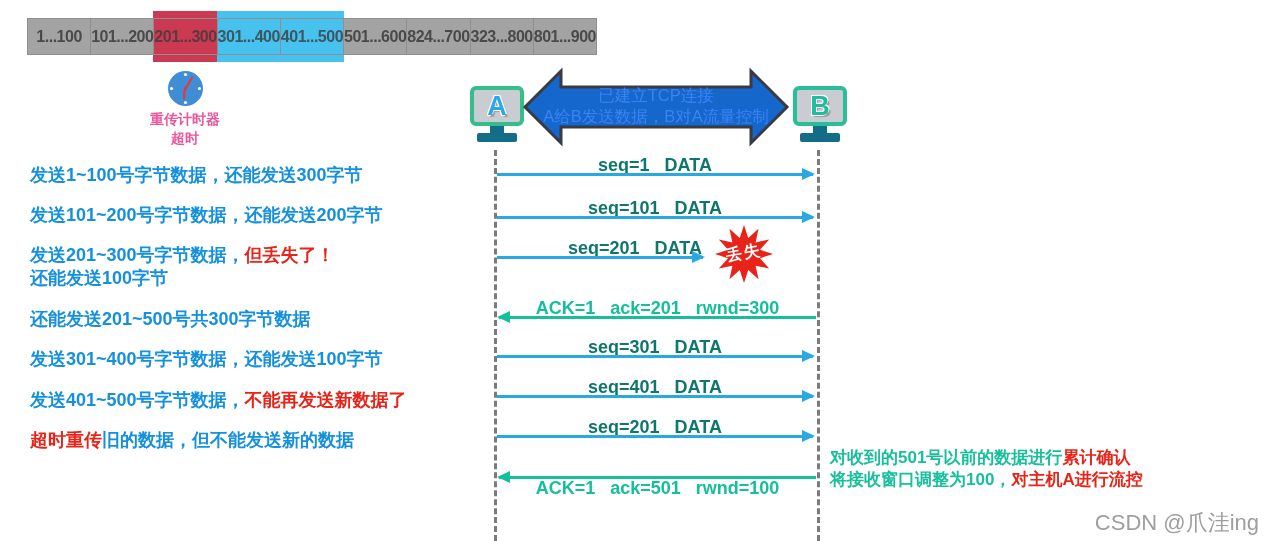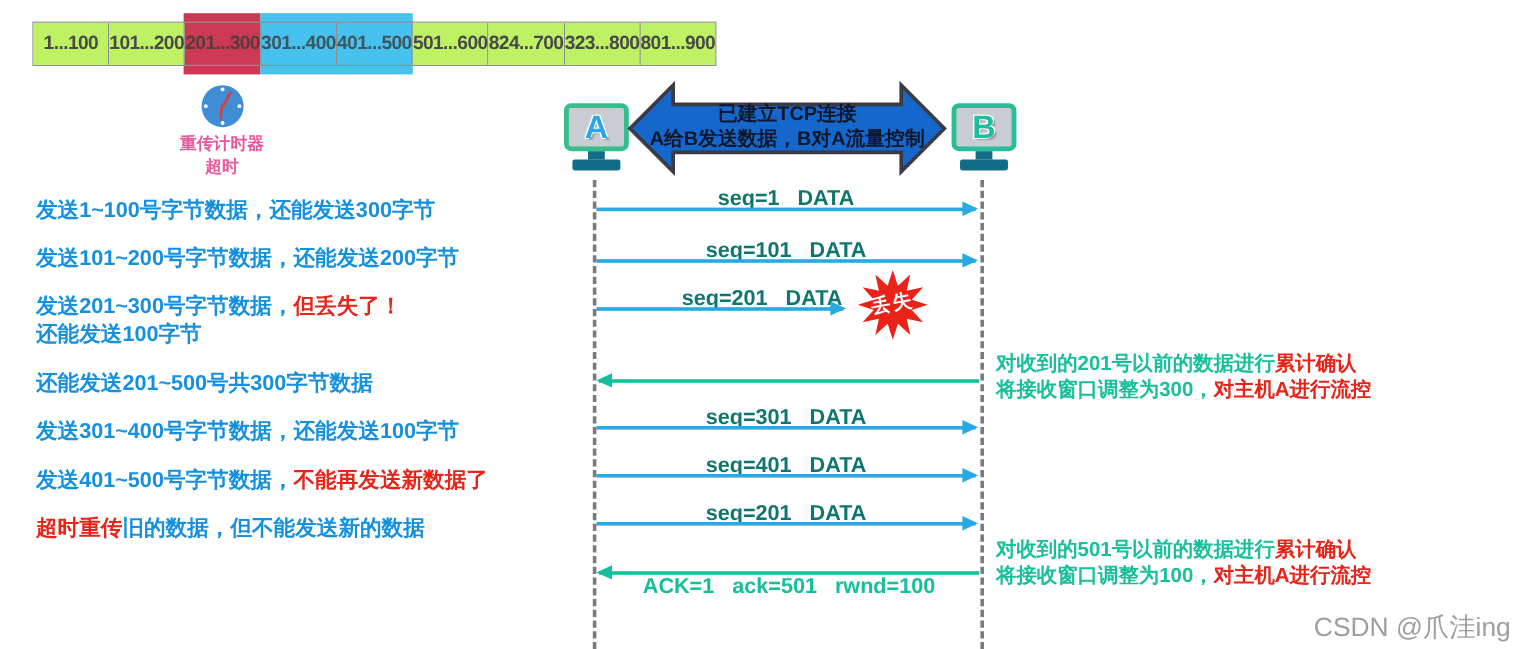--- a/index.html
+++ b/index.html
@@ -12,21 +12,21 @@
   #hl-red{left:153px;width:64px;background:#cb3a52;}
   #hl-cyan{left:217px;width:127px;background:#47c1ee;}
   #winbar{
     position:absolute;left:27px;top:18px;width:570px;height:37px;
     display:flex;border:1px solid #8f8f8f;box-sizing:border-box;
   }
   .cell{
     flex:1;display:flex;align-items:center;justify-content:center;
     border-right:1px solid #8f8f8f;box-sizing:border-box;
     font-size:16px;font-weight:700;color:#4a4a4a;letter-spacing:-0.5px;
-    background:#bef264;white-space:nowrap;
+    background:#a3a3a3;white-space:nowrap;
   }
   .cell:last-child{border-right:none;}
   .cell.t{background:transparent;color:rgba(58,58,58,0.78);}
   
   #clock{position:absolute;left:167px;top:70px;}
   .timer-label{
     position:absolute;left:130px;width:110px;text-align:center;
     color:#e8579c;font-size:14px;font-weight:700;
     text-shadow:-1px -1px 0 #fff,1px -1px 0 #fff,-1px 1px 0 #fff,1px 1px 0 #fff;
     white-space:nowrap;
@@ -47,21 +47,21 @@
     text-shadow:-1px -1px 0 #fff,1px -1px 0 #fff,-1px 1px 0 #fff,2px 2px 1px rgba(120,120,120,.55);
   }
   .neck{width:14px;height:7px;background:#136d86;margin:0 auto;}
   .base{width:40px;height:9px;background:#136d86;border-radius:2px;margin:0 auto;}
   .a-letter{color:#2aa7e8;}
   .b-letter{color:#1dbd9e;}
   
   #banner-svg{position:absolute;left:522px;top:66px;}
   #banner-text{
     position:absolute;left:534px;top:85px;width:244px;text-align:center;
-    color:#0f172a;font-weight:700;font-size:16.5px;line-height:21px;white-space:nowrap;
+    color:#3b82f6;font-weight:400;font-size:16.5px;line-height:21px;white-space:nowrap;
   }
   
   .lifeline{position:absolute;top:150px;height:391px;width:0;border-left:3px dashed #7b7b7b;}
   
   .mlabel{
     position:absolute;font-size:18px;font-weight:700;text-align:center;
     white-space:pre;letter-spacing:0px;
   }
   .mlabel.seq{color:#0f766e;}
   .mlabel.ack{color:#15bf9c;}
@@ -170,20 +170,21 @@
 
   <div class="mlabel seq" style="left:530px;top:238px;width:210px;">seq=201   DATA</div>
   <div class="mline seqc" style="left:497px;top:256px;width:206px;">
       <span class="ah r"></span>
     </div>
   <svg id="burst" width="78" height="62" viewBox="0 0 80 64">
     <polygon fill="#e8231a" points="70,32 56.4,36.4 66,47 52,44 55,58 44.4,48.4 40,62 35.6,48.4 25,58 28,44 14,47 23.6,36.4 10,32 23.6,27.6 14,17 28,20 25,6 35.6,15.6 40,2 44.4,15.6 55,6 52,20 66,17 56.4,27.6"></polygon>
   </svg>
   <div id="burst-label">丢失</div>
 
+  <div class="mlabel ack" style="left:505px;top:298px;width:305px;">ACK=1   ack=201   rwnd=300</div>
   <div class="mline ackc" style="left:499px;top:316px;width:317px;">
       <span class="ah l"></span>
     </div>
 
   <div class="mlabel seq" style="left:505px;top:337px;width:300px;">seq=301   DATA</div>
   <div class="mline seqc" style="left:497px;top:355px;width:316px;">
       <span class="ah r"></span>
     </div>
 
   <div class="mlabel seq" style="left:505px;top:377px;width:300px;">seq=401   DATA</div>
@@ -194,24 +195,20 @@
   <div class="mlabel seq" style="left:505px;top:417px;width:300px;">seq=201   DATA</div>
   <div class="mline seqc" style="left:497px;top:435px;width:316px;">
       <span class="ah r"></span>
     </div>
 
   <div class="mlabel ack" style="left:505px;top:458px;width:305px;margin-top:20px;">ACK=1   ack=501   rwnd=100</div>
   <div class="mline ackc" style="left:499px;top:476px;width:317px;">
       <span class="ah l"></span>
     </div>
 
-  <div class="rnote" style="top:292px;">
-    <div><span class="green">对收到的201号以前的数据进行</span><span class="red">累计确认</span></div>
-    <div><span class="green">将接收窗口调整为300，</span><span class="red">对主机A进行流控</span></div>
-  </div>
   <div class="rnote" style="top:447px;">
     <div><span class="green">对收到的501号以前的数据进行</span><span class="red">累计确认</span></div>
     <div><span class="green">将接收窗口调整为100，</span><span class="red">对主机A进行流控</span></div>
   </div>
 
   <div id="watermark">CSDN @爪洼ing</div>
 
 </div>
 
 </body></html>

